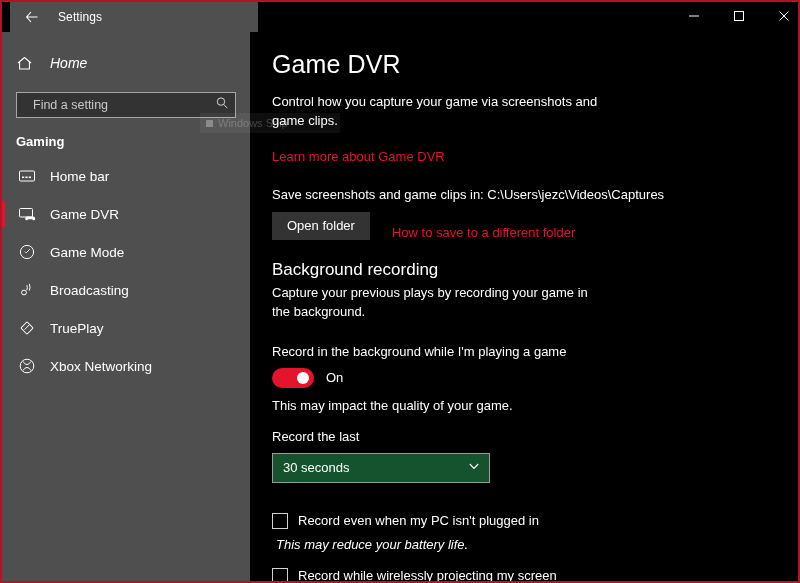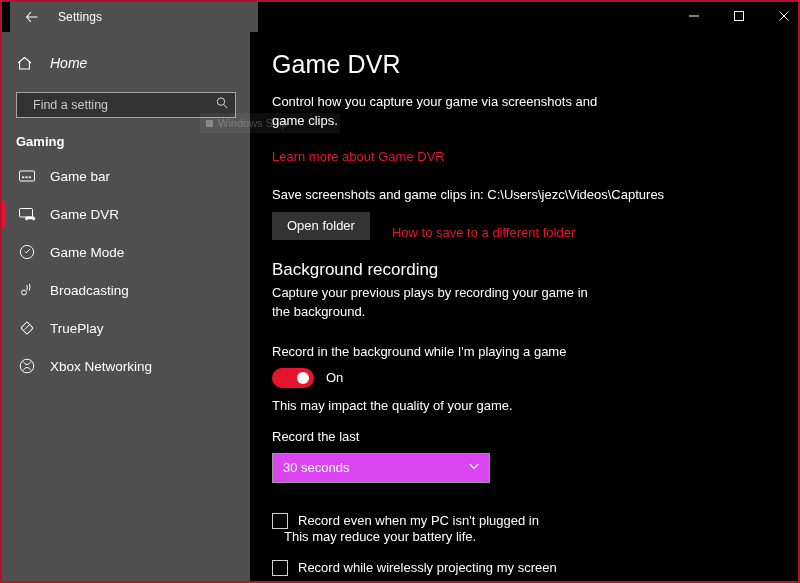--- a/index.html
+++ b/index.html
@@ -272,54 +272,56 @@
   .hint {
     font-size: 13px;
     color: #ffffff;
     margin: 0 0 16px 0;
   }
 
   .select-wrap {
     position: relative;
     width: 218px;
     height: 30px;
-    background: #d946ef;
+    background: #14532d;
     border: 1px solid #9b9b9b;
     box-sizing: border-box;
     display: flex;
     align-items: center;
     padding: 0 8px 0 10px;
     cursor: pointer;
     margin-bottom: 30px;
   }
   .select-value {
     flex: 1;
     font-size: 13px;
     color: #ffffff;
   }
 
   .check-row {
     display: flex;
     align-items: center;
     gap: 10px;
+    margin-bottom: 8px;
     cursor: pointer;
   }
   .checkbox {
     width: 16px;
     height: 16px;
     border: 1px solid #d0d0d0;
     background: #000000;
     box-sizing: border-box;
     flex: none;
   }
   .check-label { font-size: 13px; color: #ffffff; }
   .check-hint {
     font-size: 13px;
     color: #ffffff;
-    margin: 0 0 16px 12px;
+    margin: 0 0 16px 4px;
+    font-style: italic;
   }
 
   
   .watermark {
     position: absolute;
     left: 198px;
     top: 111px;
     width: 140px;
     height: 20px;
     display: flex;
@@ -407,21 +409,21 @@
 
       <div class="nav-item">
         <span class="nav-ico">
           <svg width="18" height="18" viewBox="0 0 18 18">
             <rect x="1.5" y="4" width="15" height="10" rx="1" stroke="#ffffff" stroke-width="1" fill="none"></rect>
             <rect x="4" y="9.5" width="2.2" height="1.6" fill="#ffffff"></rect>
             <rect x="7.4" y="9.5" width="2.2" height="1.6" fill="#ffffff"></rect>
             <rect x="10.8" y="9.5" width="2.2" height="1.6" fill="#ffffff"></rect>
           </svg>
         </span>
-        <span class="nav-label">Game bar</span>
+        <span class="nav-label">Home bar</span>
       </div>
 
       <div class="nav-item selected">
         <span class="nav-ico">
           <svg width="18" height="18" viewBox="0 0 18 18">
             <rect x="1.5" y="3.5" width="13" height="8.5" rx="1" stroke="#ffffff" stroke-width="1" fill="none"></rect>
             <path d="M7.5 11.5 h7.5 a2.2 2.2 0 0 1 2.2 2.2 a1.5 1.5 0 0 1 -2.9 .6 h-4.2 a1.5 1.5 0 0 1 -2.9 -.6 a2.2 2.2 0 0 1 2.2 -2.2 z" fill="#ffffff"></path>
           </svg>
         </span>
         <span class="nav-label">Game DVR</span>

